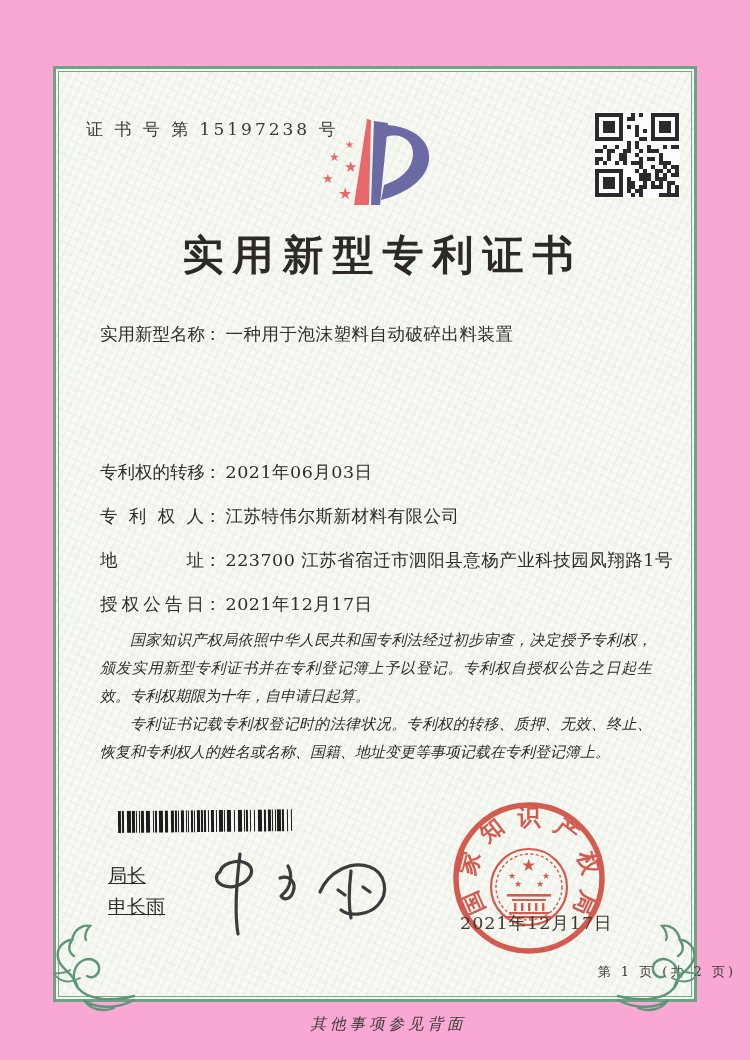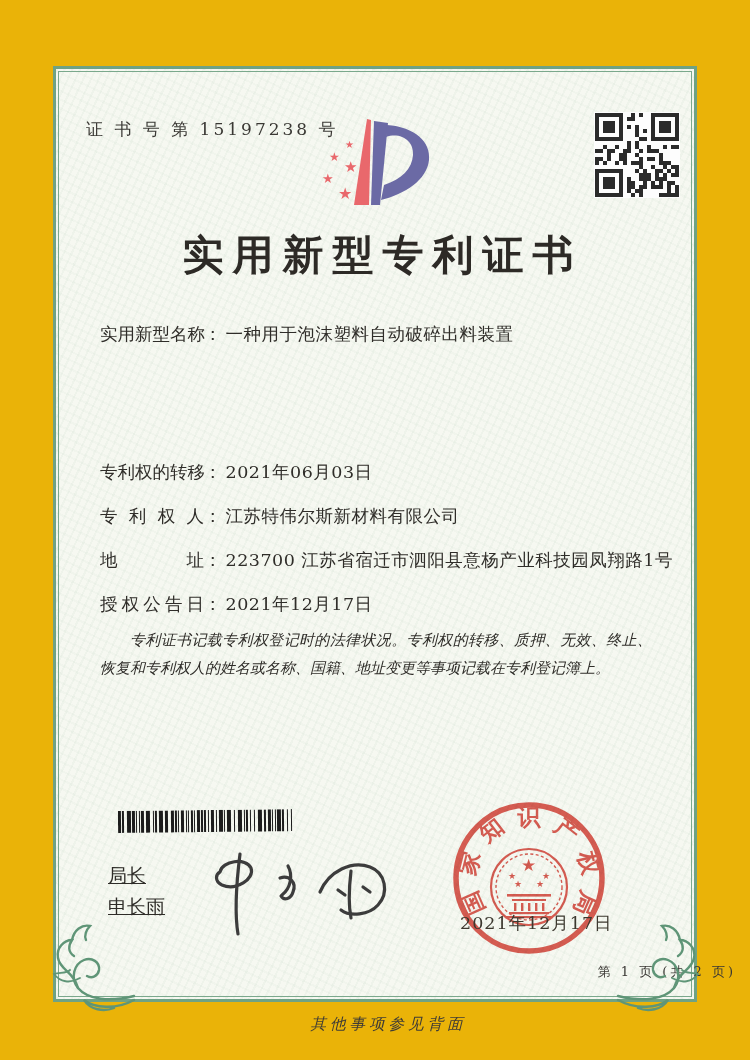--- a/index.html
+++ b/index.html
@@ -1,16 +1,16 @@
 <!DOCTYPE html>
 <html><head>
 <meta charset="utf-8">
 <style>
   html,body{margin:0;padding:0;background:#ffffff;}
-  .page{position:relative;width:750px;height:1060px;background:#eab308;overflow:hidden;
+  .page{position:relative;width:750px;height:1060px;background:#f9a8d4;overflow:hidden;
         font-family:"DejaVu Serif","Liberation Serif",serif;color:#33312c;}
   
   .frame{position:absolute;left:53px;top:66px;width:638px;height:930px;
          border:3px solid #6fa284;
          background:
            repeating-linear-gradient(115deg, rgba(140,180,150,0.07) 0 2px, rgba(0,0,0,0) 2px 7px),
            repeating-linear-gradient(25deg, rgba(140,180,150,0.05) 0 2px, rgba(0,0,0,0) 2px 8px),
            #f6f8f1;}
   .frame::after{content:"";position:absolute;inset:2px;border:1px solid #7aa88c;}
   .flourish{position:absolute;z-index:3;}
@@ -215,20 +215,21 @@
     <span class="flabel">专利权人</span><span class="colon">：</span><span class="fvalue">江苏特伟尔斯新材料有限公司</span>
   </div>
   <div class="field-row" style="top:548px">
     <span class="flabel">地址</span><span class="colon">：</span><span class="fvalue">223700 江苏省宿迁市泗阳县意杨产业科技园凤翔路1号</span>
   </div>
   <div class="field-row" style="top:592px">
     <span class="flabel">授权公告日</span><span class="colon">：</span><span class="fvalue">2021年12月17日</span>
   </div>
 
   <div class="body-text">
+    <p>国家知识产权局依照中华人民共和国专利法经过初步审查，决定授予专利权，颁发实用新型专利证书并在专利登记簿上予以登记。专利权自授权公告之日起生效。专利权期限为十年，自申请日起算。</p>
     <p>专利证书记载专利权登记时的法律状况。专利权的转移、质押、无效、终止、恢复和专利权人的姓名或名称、国籍、地址变更等事项记载在专利登记簿上。</p>
   </div>
 
   <svg class="barcode" width="178" height="23" viewBox="0 0 178 23" fill="#1c1c1c">
     <g class="bars">
         <rect x="0" y="0" width="3" height="22"></rect>
         <rect x="4" y="0" width="2" height="22"></rect>
         <rect x="9" y="0" width="4" height="22"></rect>
         <rect x="14" y="0" width="3" height="22"></rect>
         <rect x="18" y="0" width="1" height="22"></rect>

